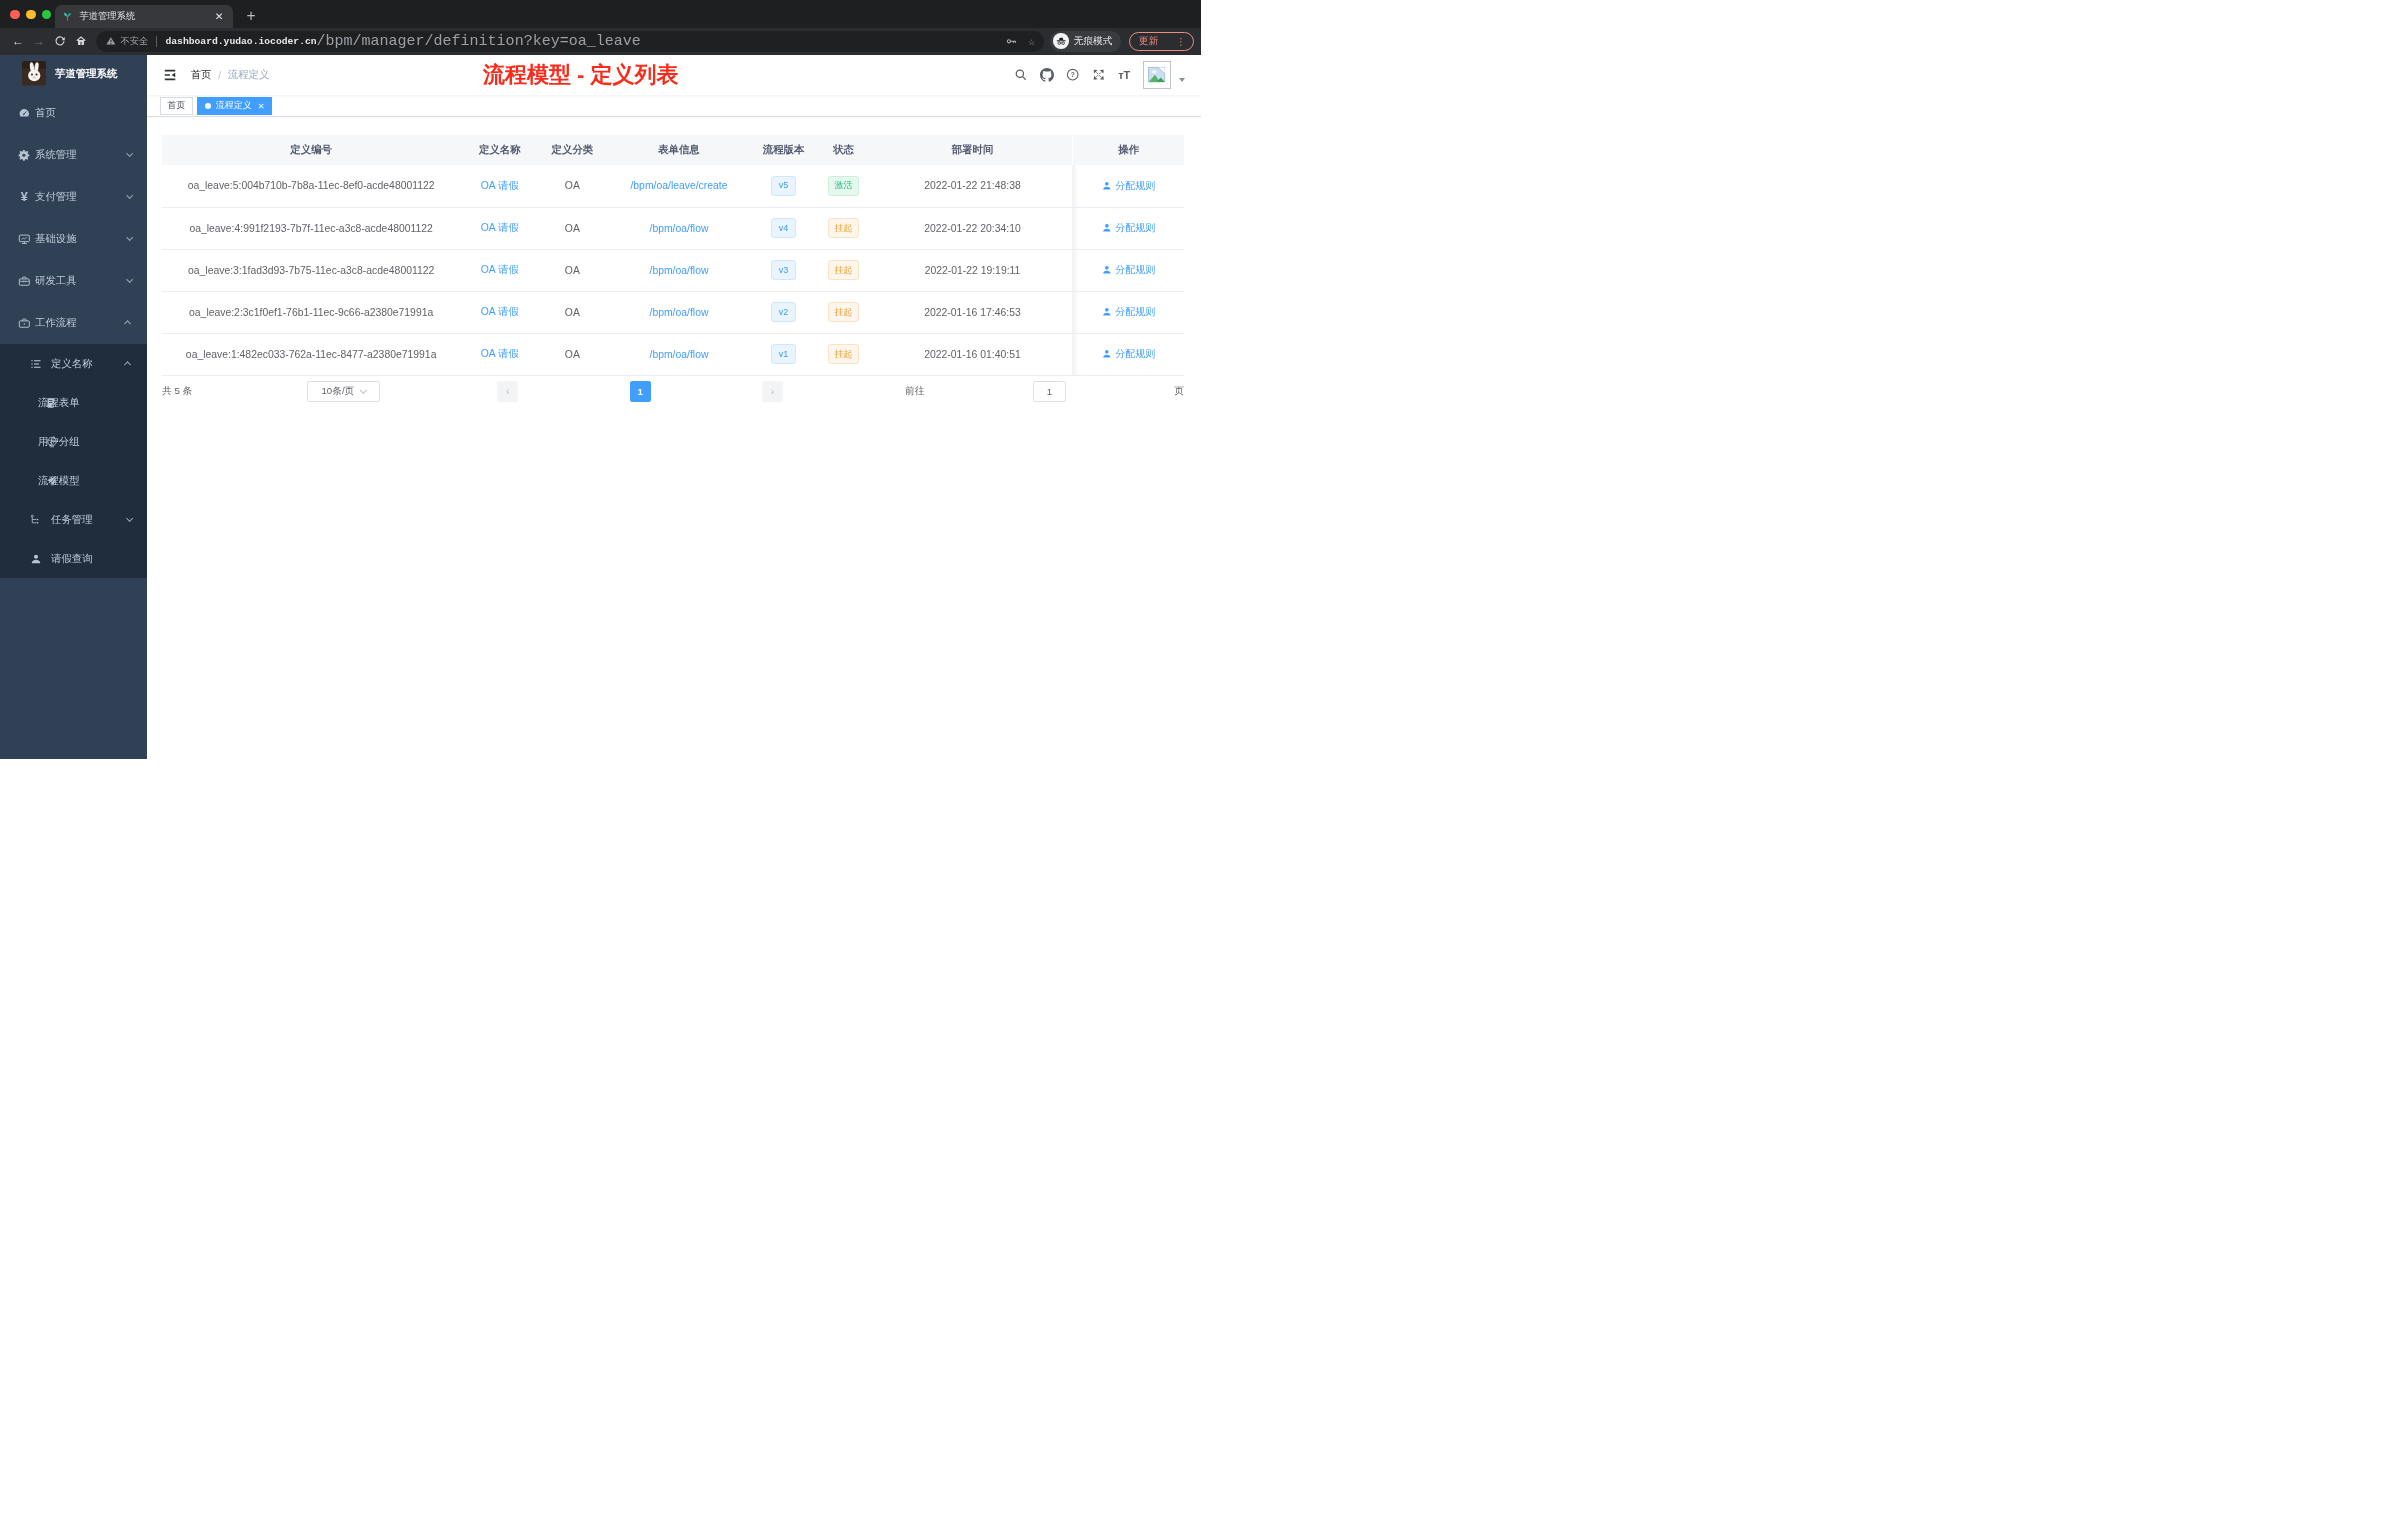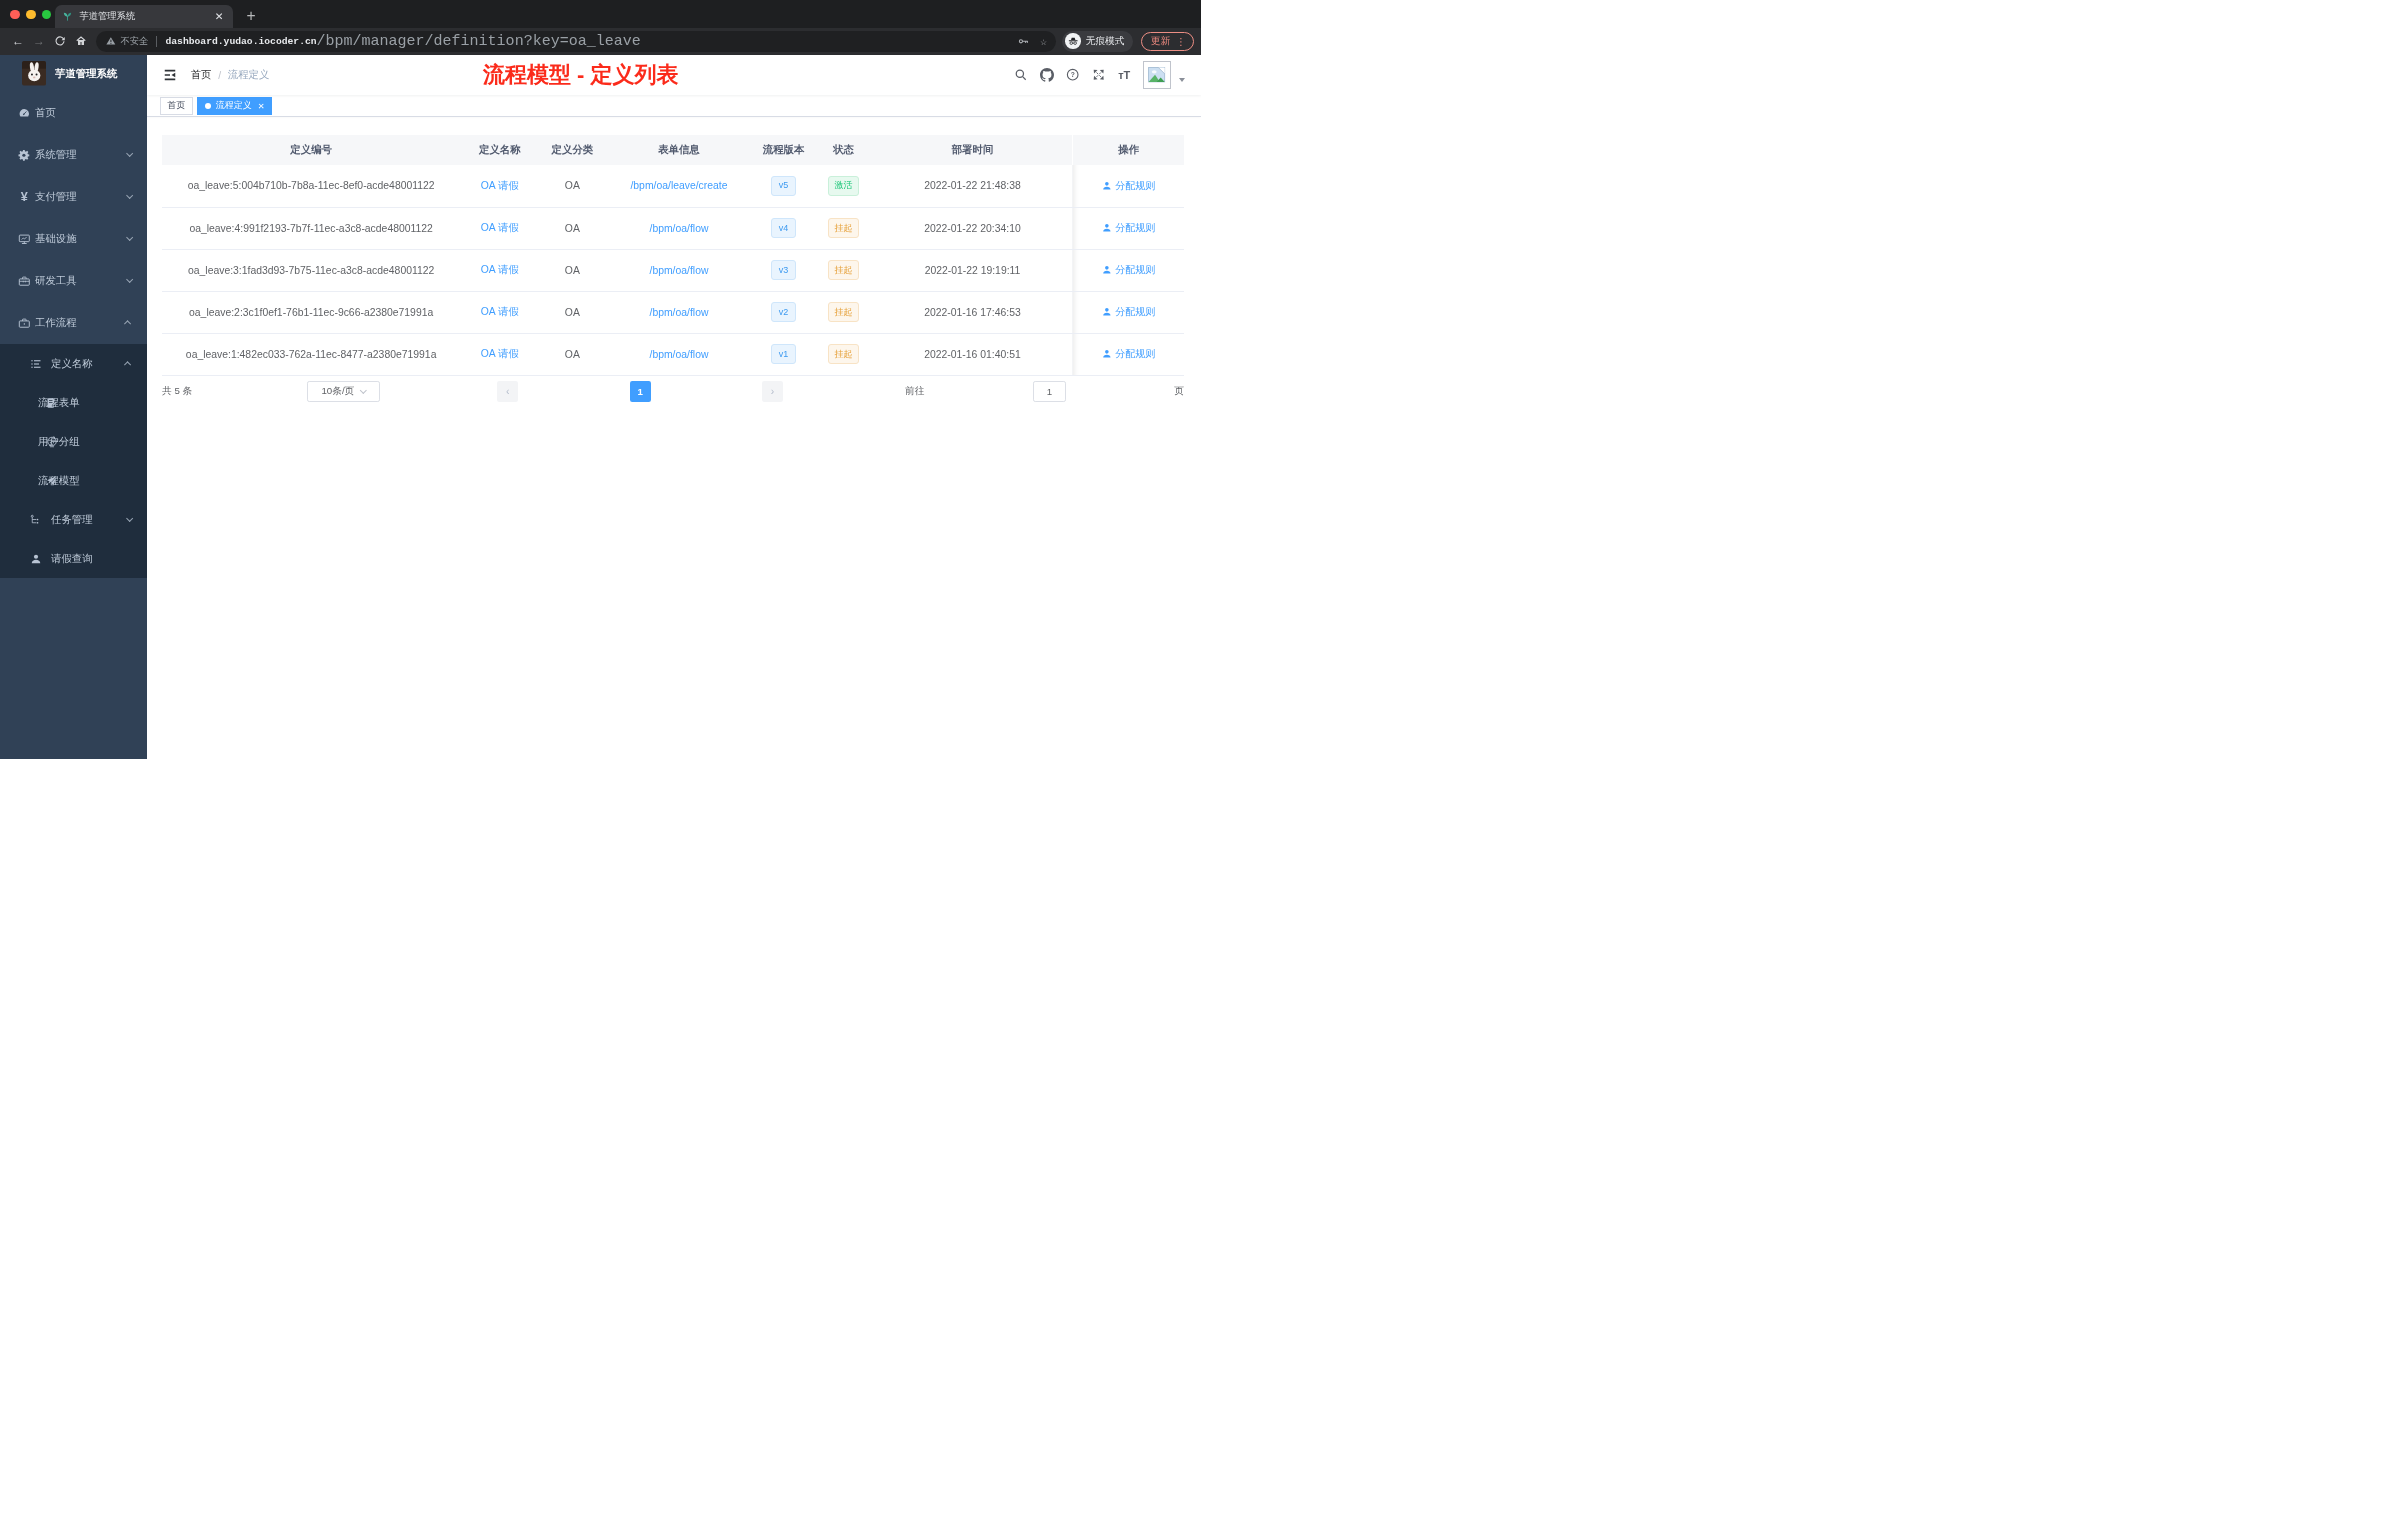--- a/index.html
+++ b/index.html
@@ -30,21 +30,21 @@
   .urlbar .host { color:#e8eaed; font-size:9.7px; font-weight:bold; }
   .urlbar .path { color:#9aa0a6; font-size:15px; }
   .urlbar .rt { position:absolute; right:9px; display:flex; align-items:center; gap:10.4px; }
   .star { color:#aeb1b6; font-size:11px; }
   .incog { height:21px; background:#3a3b3f; border-radius:10.4px; display:flex; align-items:center;
     padding:0 9px 0 3px; gap:5.2px; margin-right:7.4px; }
   .incog .ic { width:15.6px; height:15.6px; background:#f1f3f4; border-radius:50%; display:flex;
     align-items:center; justify-content:center; }
   .incog .tx { color:#e8eaed; font-size:9.7px; }
   .updpill { height:19.3px; border:1.1px solid #ec8e84; border-radius:10.4px; display:flex;
-    align-items:center; padding:0 6.7px 0 9px; gap:6px; }
+    align-items:center; padding:0 6.7px 0 9px; gap:18px; }
   .updpill .tx { color:#f08b80; font-size:9.7px; }
   .updpill .dots { color:#f08b80; font-size:9.7px; letter-spacing:0; }
 
   
   .app { display:flex; height:704px; }
   .sidebar { width:147px; background:#304156; flex:none; display:flex; flex-direction:column; }
   .main { flex:1; background:#fff; display:flex; flex-direction:column; }
 
   
   .logo-row { height:37px; display:flex; align-items:center; padding-left:21.5px; gap:9px; }

